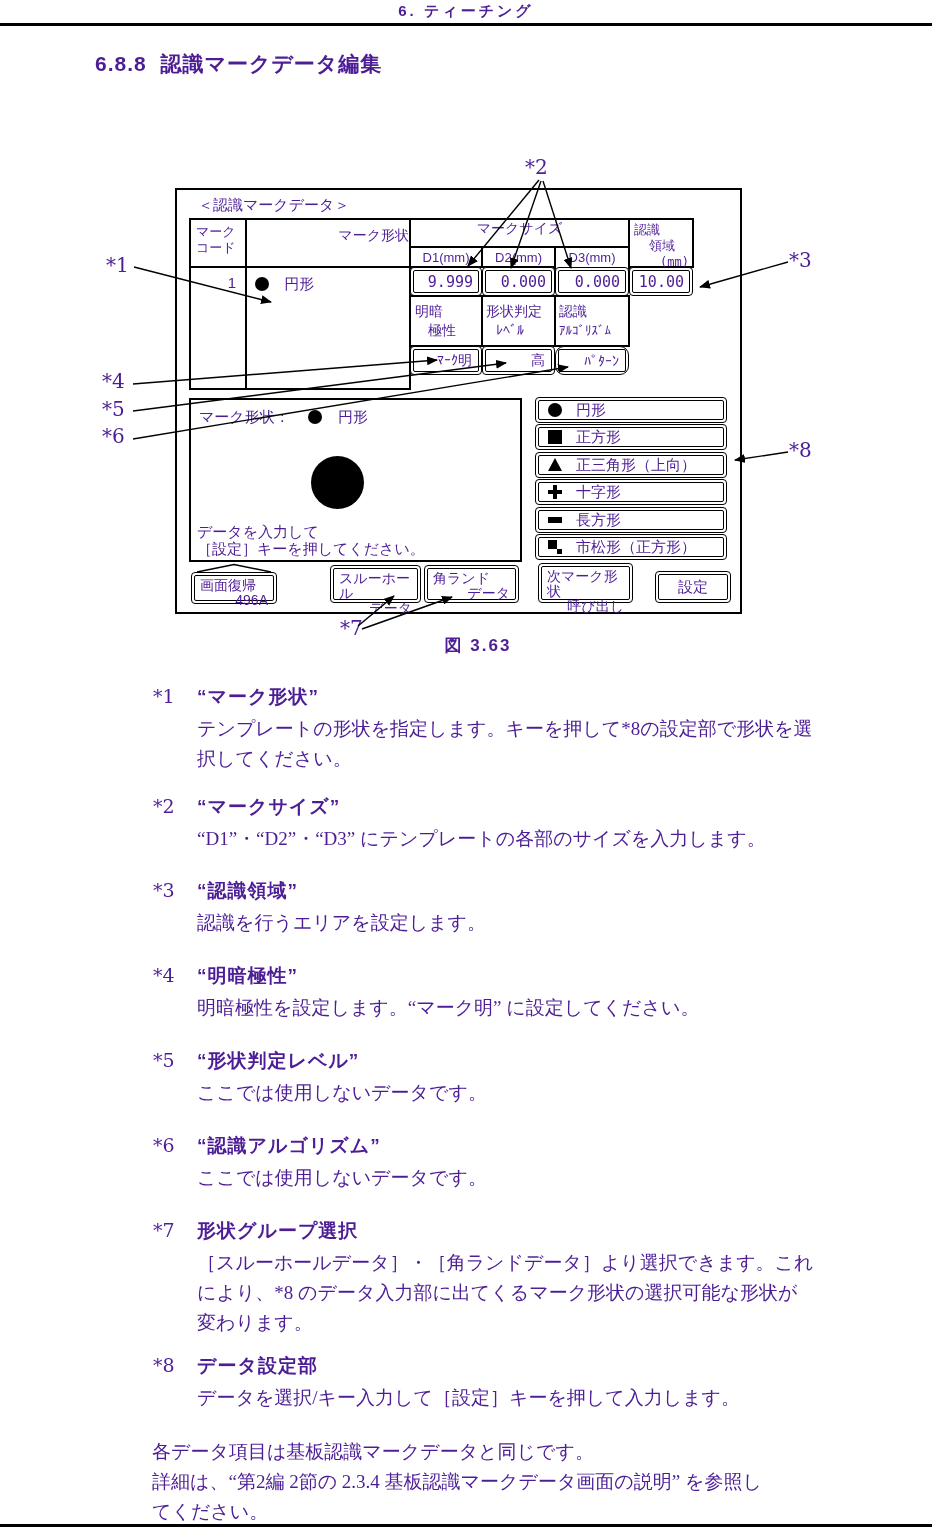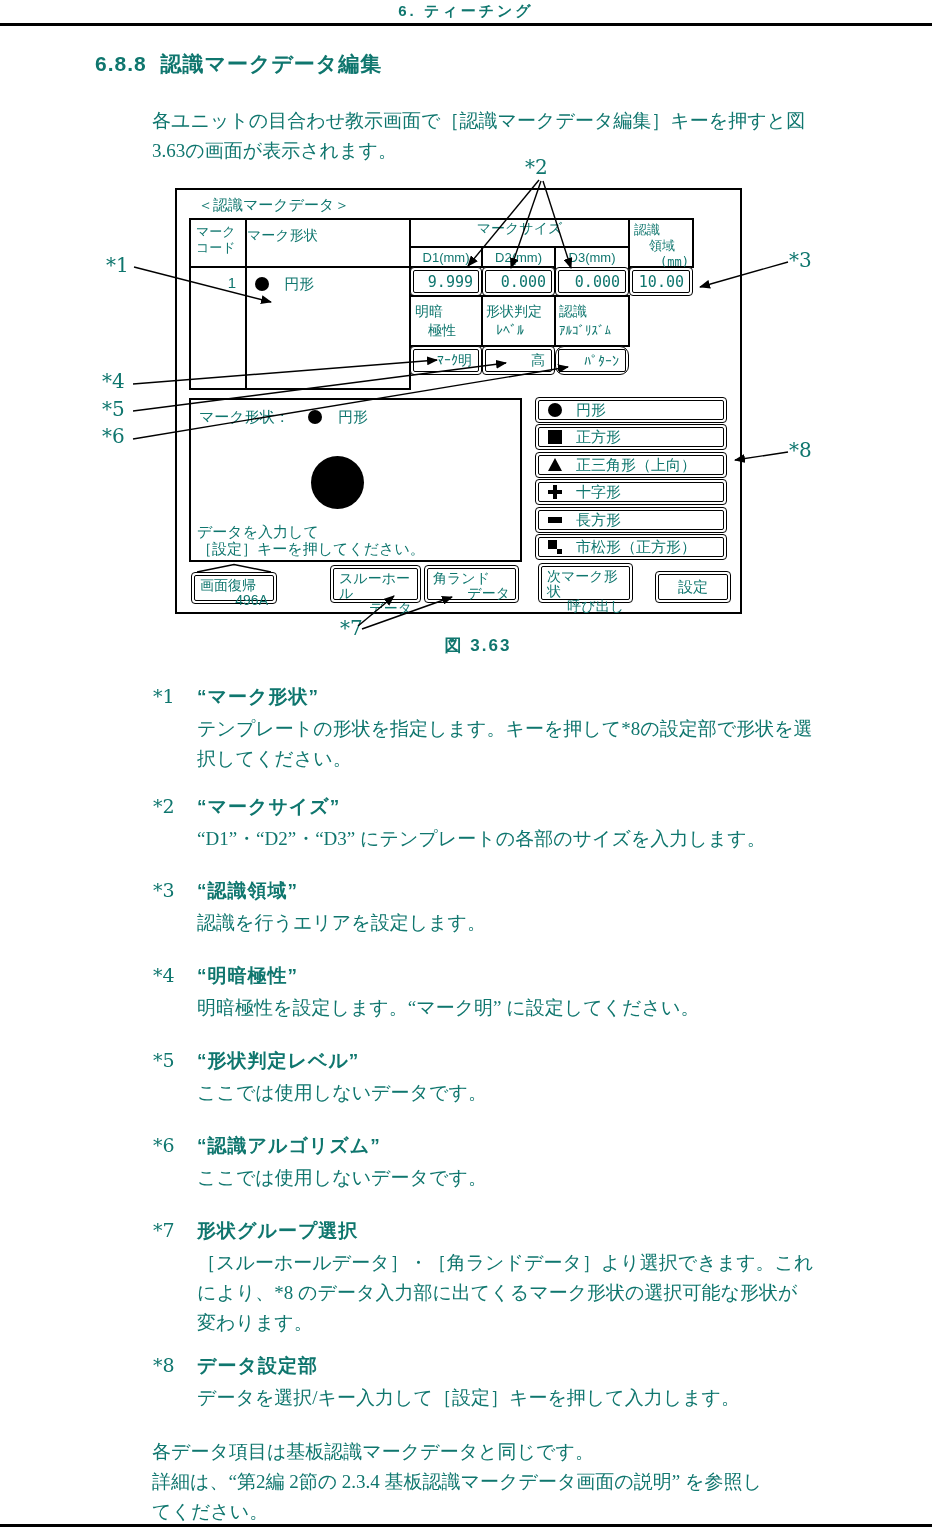--- a/index.html
+++ b/index.html
@@ -1,19 +1,19 @@
 <!DOCTYPE html>
 <html><head>
 <meta charset="utf-8">
 <style>
   * { margin:0; padding:0; box-sizing:border-box; }
   body { background:#888; }
   #page {
     position:relative; width:932px; height:1537px; margin:0 auto;
-    background:#fff; color:#0f766e; overflow:hidden;
+    background:#fff; color:#4c1d95; overflow:hidden;
     font-family:"Liberation Serif", serif;
   }
   .abs { position:absolute; }
   .sans { font-family:"Liberation Sans", sans-serif; }
   .mono { font-family:"DejaVu Sans Mono", monospace; }
   .pre { white-space:pre; }
   .rule { position:absolute; left:0; width:932px; background:#000; }
 
   
   .running-header { top:2px; left:0; width:932px; text-align:center; font-size:15px; letter-spacing:3px; font-weight:bold; }
@@ -53,31 +53,29 @@
 
   <div class="abs running-header sans">6. ティーチング</div>
   <div class="rule" style="top:23px;height:3px;"></div>
   <div class="rule" style="top:1524px;height:3px;"></div>
 
   <div class="abs section-heading sans">
     <span>6.8.8</span>&nbsp;
     <span>認識マークデータ編集</span>
   </div>
 
-  <div class="abs intro pre">各ユニットの目合わせ教示画面で［認識マークデータ編集］キーを押すと図
-3.63の画面が表示されます。</div>
 
   <div class="abs diagram-box"></div>
   <div class="abs screen-title">＜認識マークデータ＞</div>
 
   <div class="cell" style="left:189px;top:218px;width:58px;height:50px;padding:4px 0 0 5px;">
     <span class="hdr-line">マーク</span>
     <span class="hdr-line">コード</span>
   </div>
-  <div class="cell" style="left:245px;top:218px;width:166px;height:50px;text-align:left;padding-top:7px;font-size:14px;">マーク形状</div>
+  <div class="cell" style="left:245px;top:218px;width:166px;height:50px;text-align:right;padding-top:7px;font-size:14px;">マーク形状</div>
   <div class="cell" style="left:409px;top:218px;width:221px;height:30px;text-align:center;font-size:14px;">マークサイズ</div>
   <div class="cell mono" style="left:409px;top:246px;width:74px;height:22px;text-align:center;font-size:13px;padding-top:2px;">D1(mm)</div>
   <div class="cell mono" style="left:481px;top:246px;width:75px;height:22px;text-align:center;font-size:13px;padding-top:2px;">D2(mm)</div>
   <div class="cell mono" style="left:554px;top:246px;width:76px;height:26px;text-align:center;font-size:13px;padding-top:2px;">D3(mm)</div>
   <div class="cell" style="left:628px;top:218px;width:66px;height:50px;padding:2px 3px 0 3px;">
     <span class="hdr-line" style="padding-left:1px;">認識</span>
     <span class="hdr-line" style="padding-left:16px;">領域</span>
     <span class="hdr-line mono" style="text-align:right;font-size:12px;">(mm)</span>
   </div>
 

